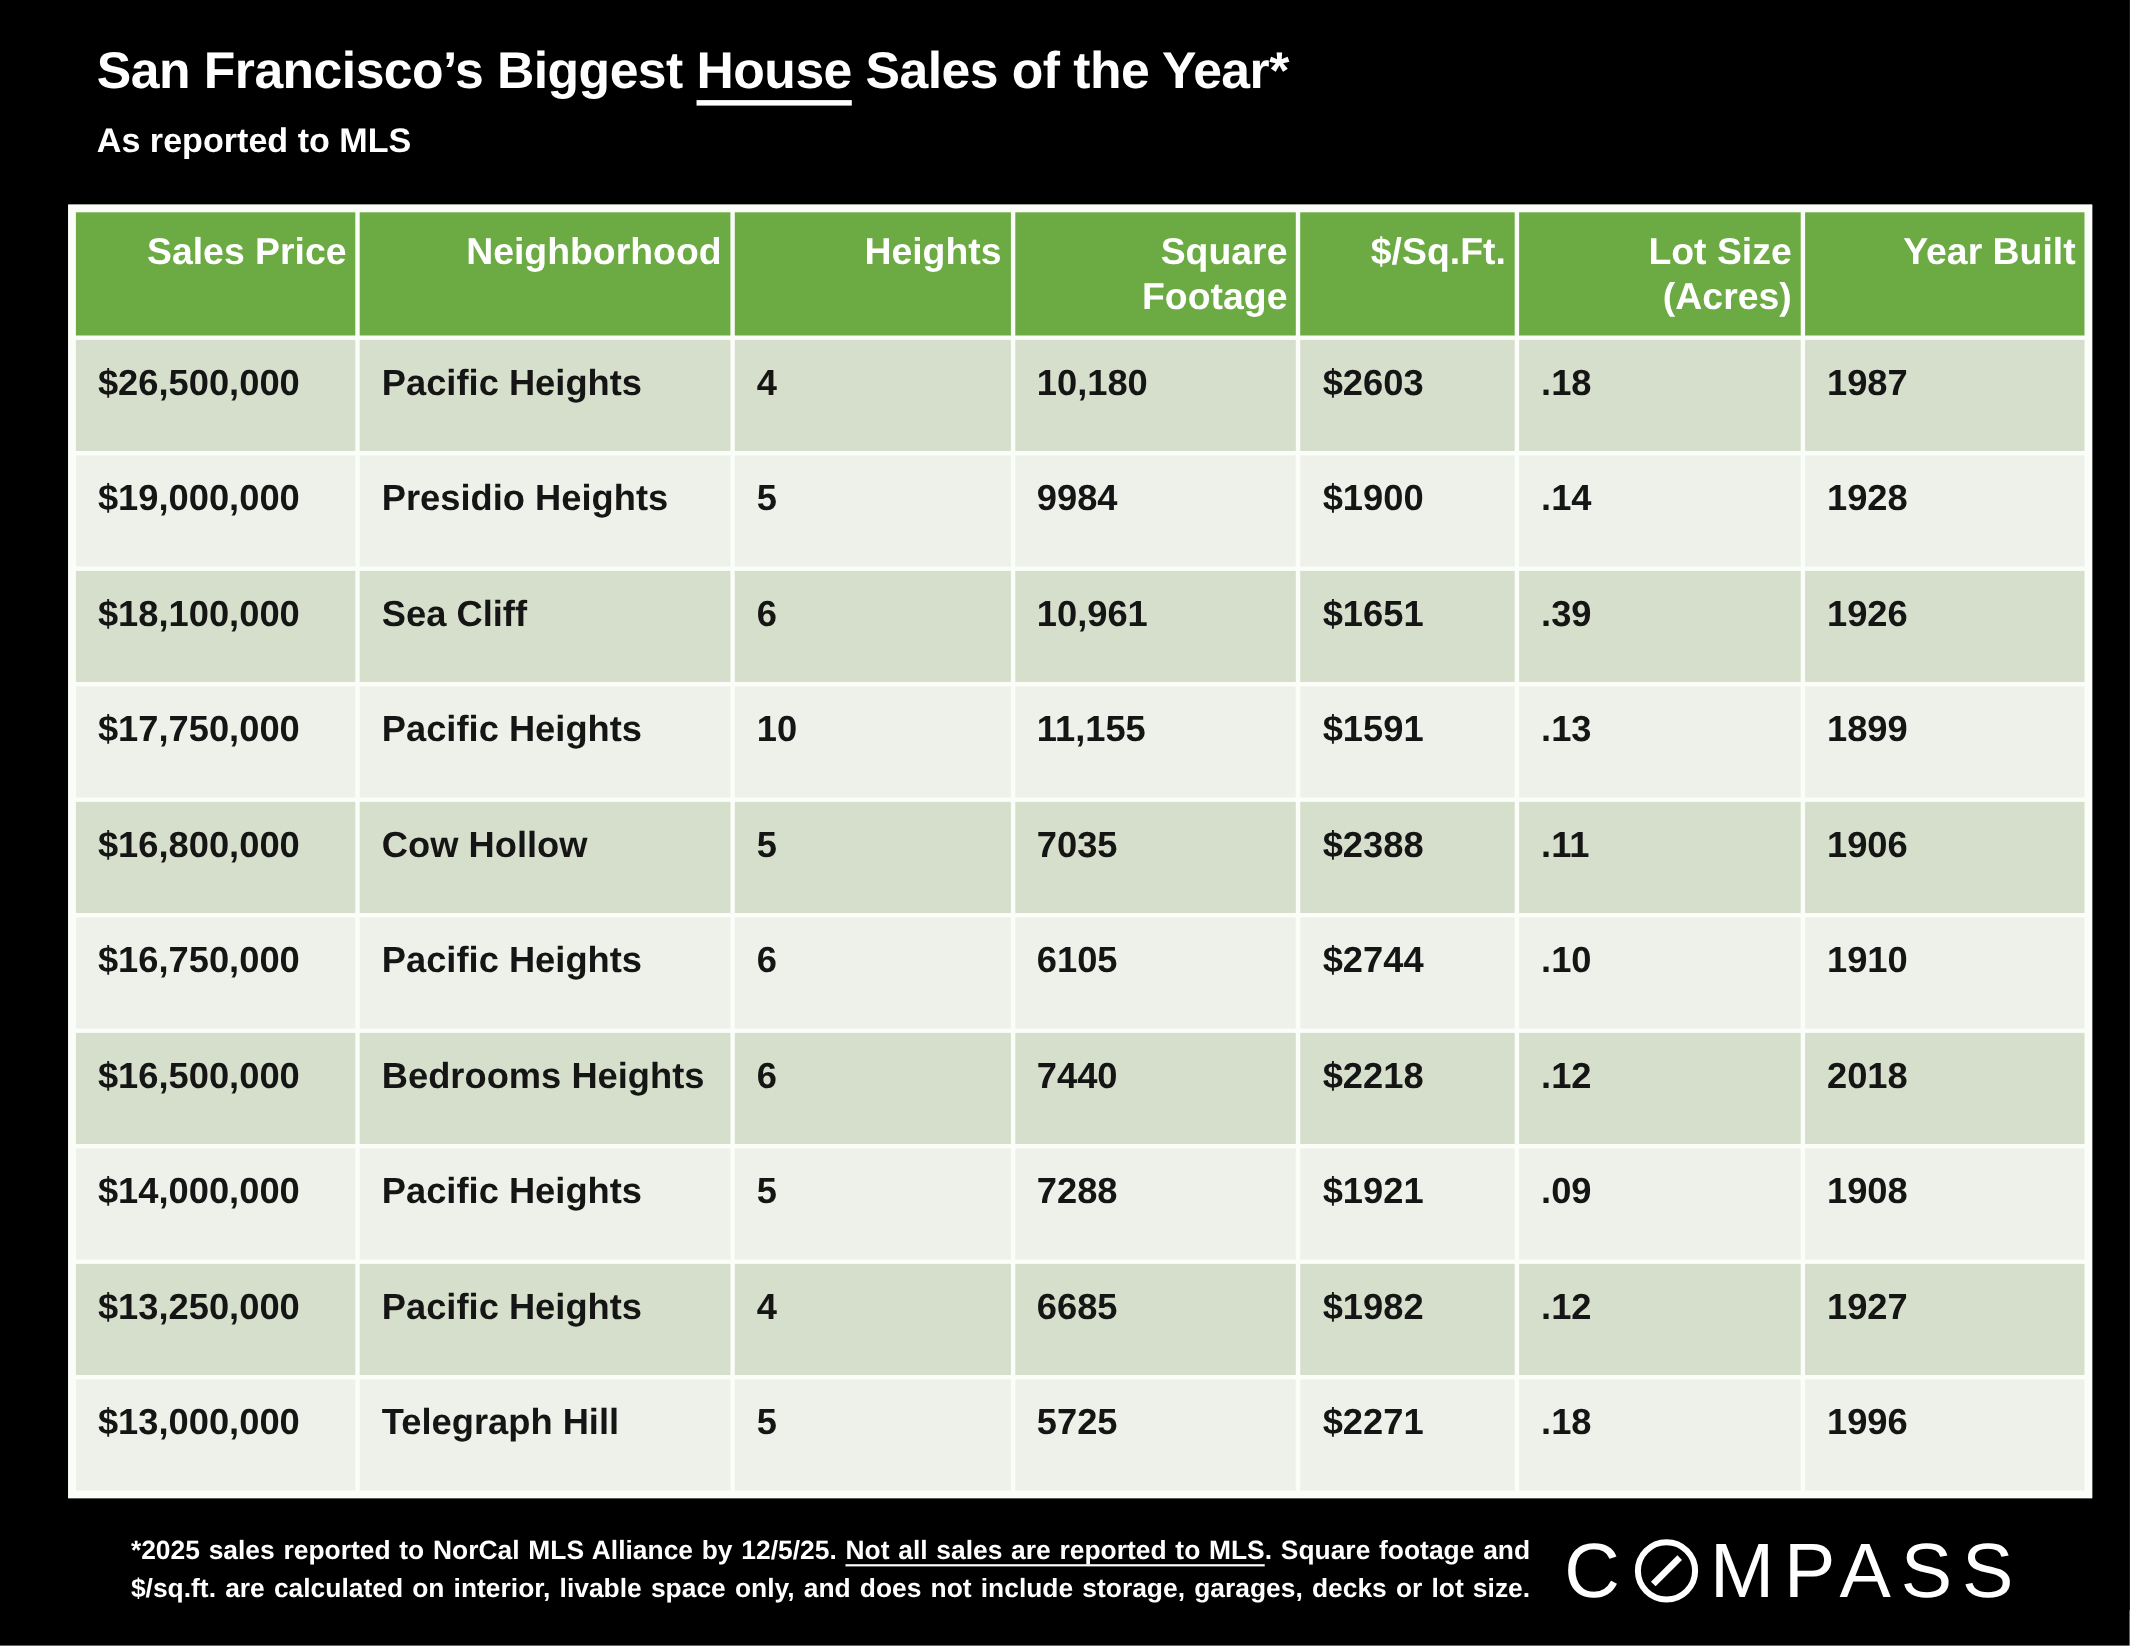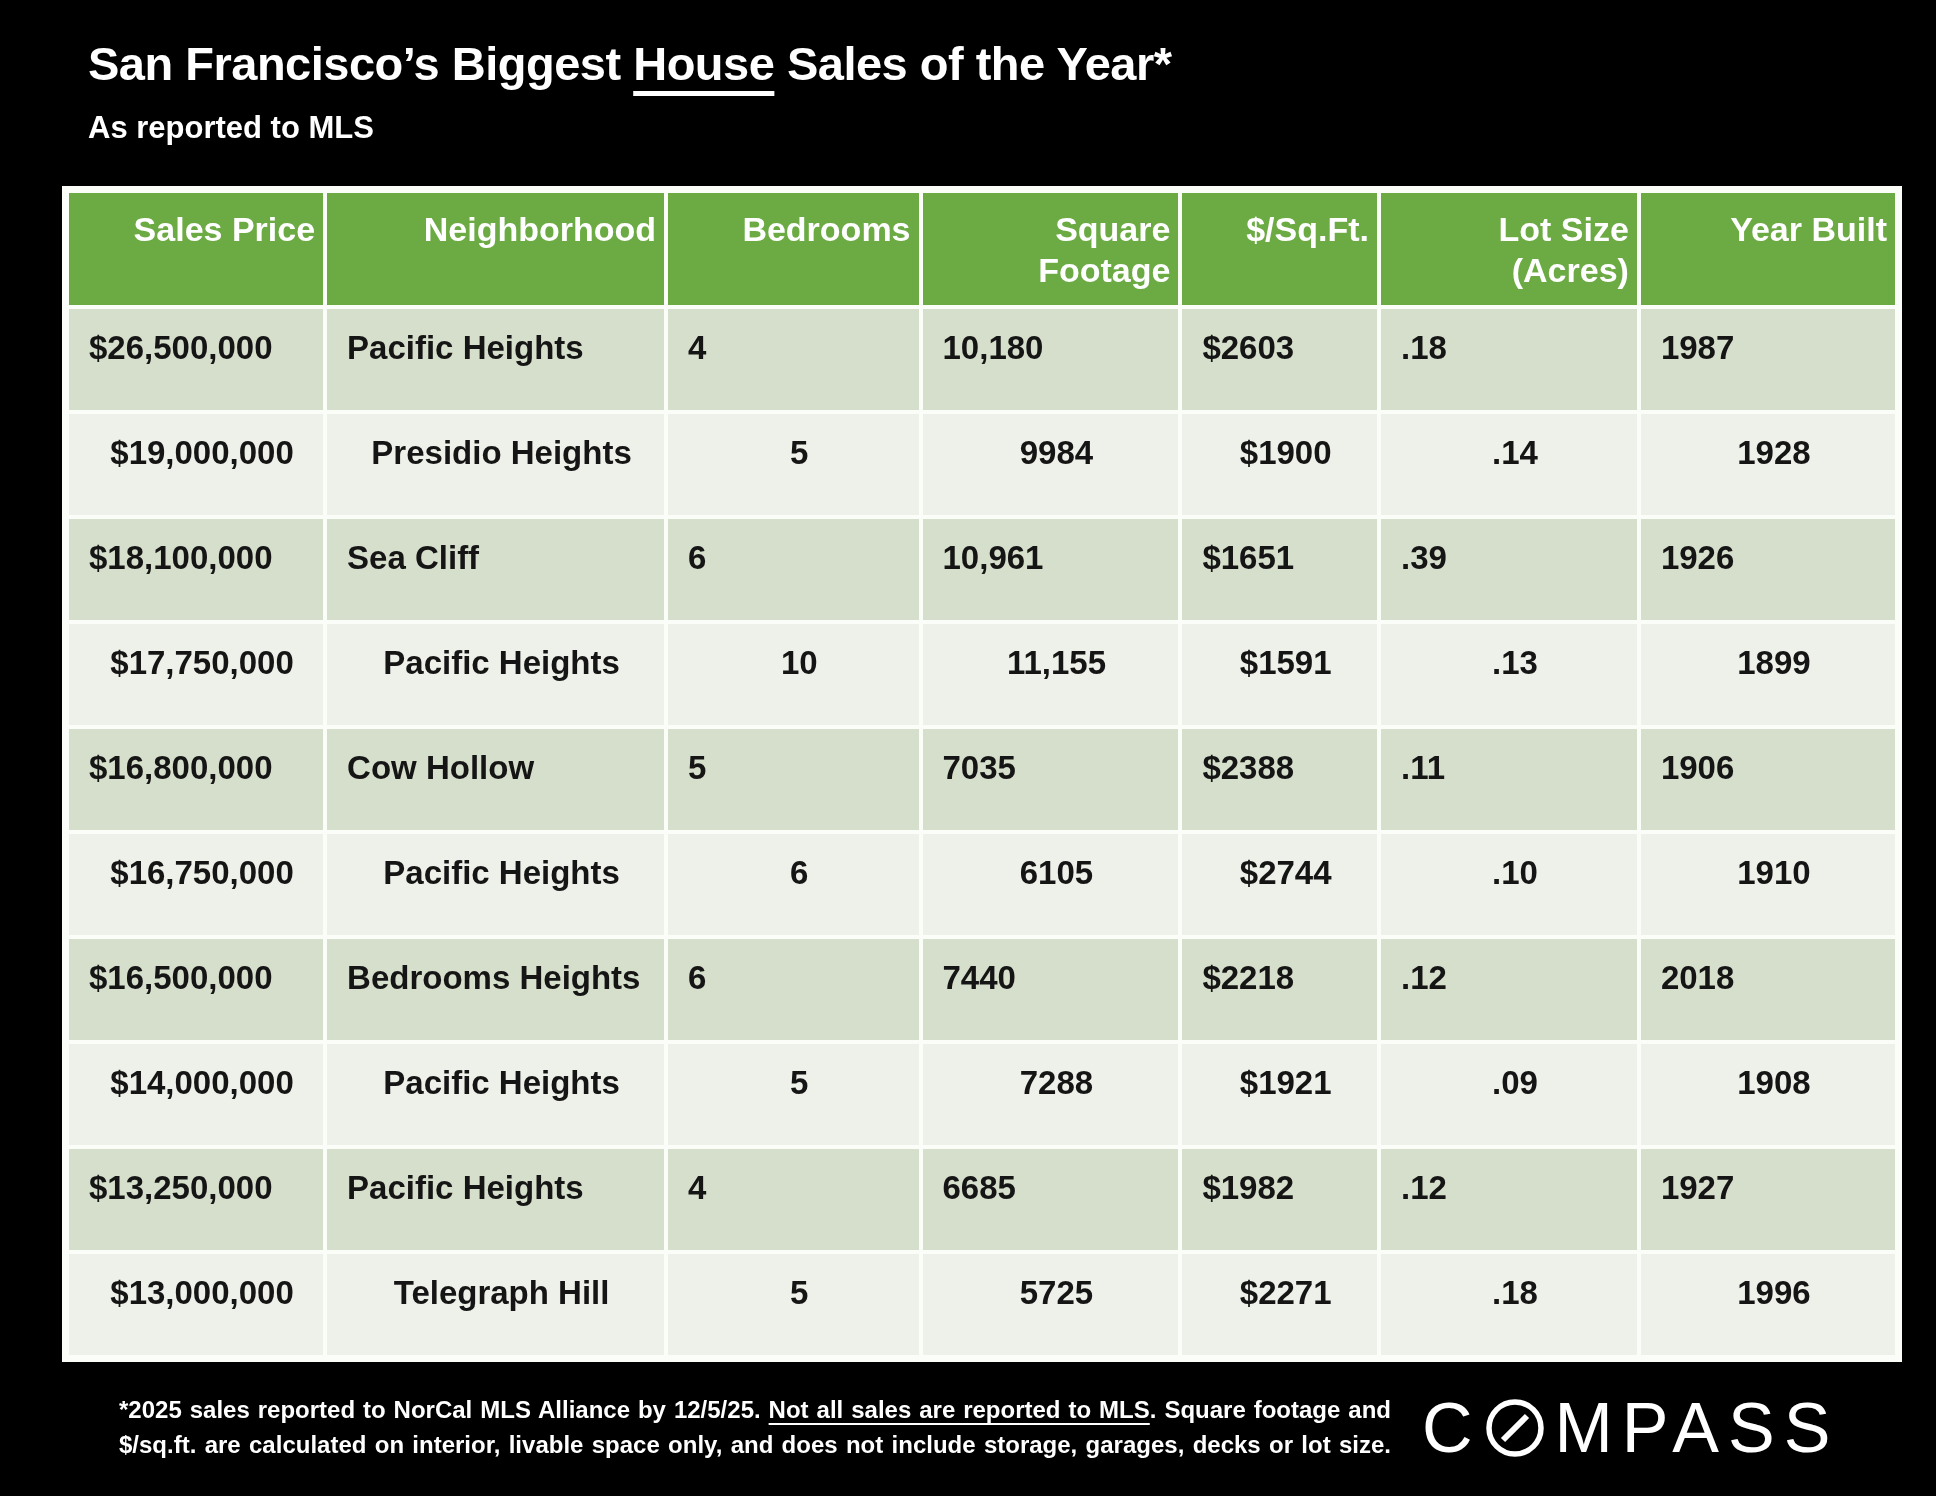--- a/index.html
+++ b/index.html
@@ -83,21 +83,21 @@
     font-weight: bold;
     text-align: left;
     vertical-align: top;
     padding: 20px 8px 0 20px;
     height: 101px;
     box-sizing: border-box;
     white-space: nowrap;
     overflow: hidden;
   }
   tr.odd  td { background: var(--row-odd,  #d6dfcb); }
-  tr.even td { background: var(--row-even, #eef1e9); text-align: center; }
+  tr.even td { background: var(--row-even, #eef1e9); }
 
   
   .footnote {
     position: absolute;
     left: 107px;
     top: 1380px;
     width: 1272px;
     margin: 12px;
     color: var(--text-light, #fff);
     font-size: 24px;
@@ -146,21 +146,21 @@
         <col class="c3">
         <col class="c4">
         <col class="c5">
         <col class="c6">
         <col class="c7">
     </colgroup>
     <thead>
       <tr>
           <th>Sales Price</th>
           <th>Neighborhood</th>
-          <th>Bedrooms</th>
+          <th>Heights</th>
           <th>Square Footage</th>
           <th>$/Sq.Ft.</th>
           <th>Lot Size (Acres)</th>
           <th>Year Built</th>
         </tr>
     </thead>
     <tbody>
         <tr class="odd">
           <td>$26,500,000</td>
           <td>Pacific Heights</td>

